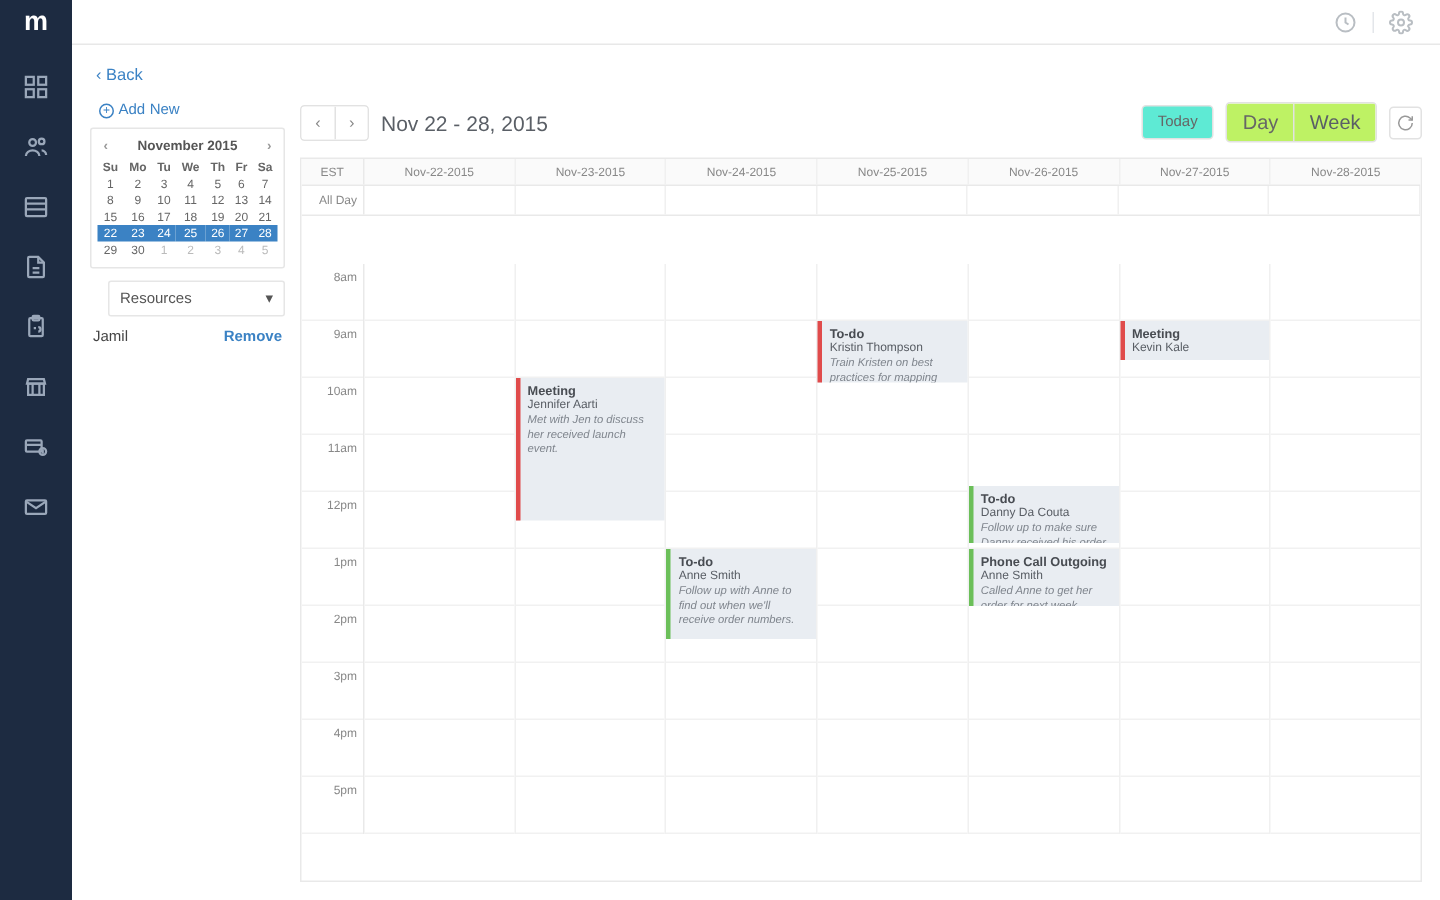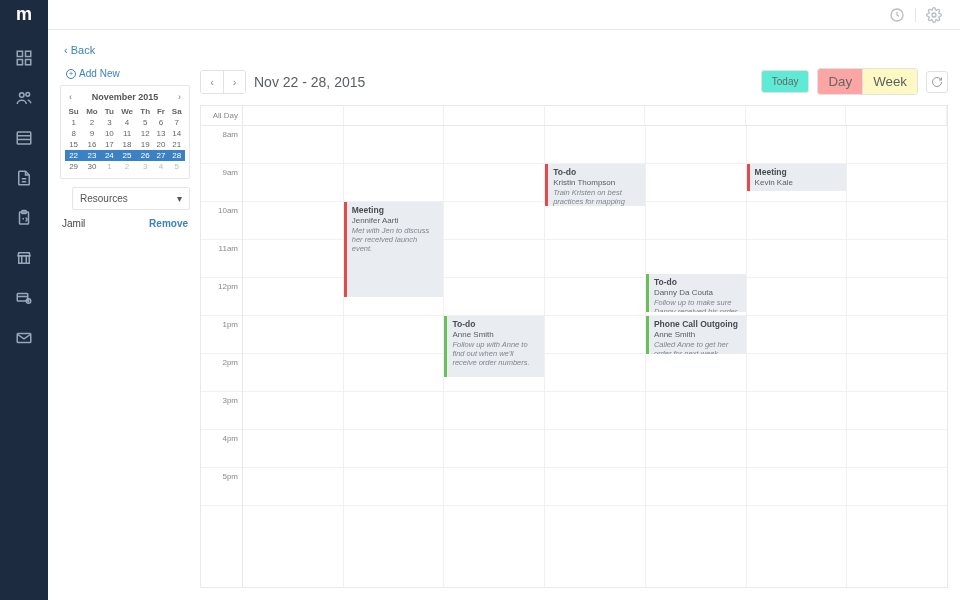--- a/index.html
+++ b/index.html
@@ -46,37 +46,37 @@
 
 
 .cal { flex: 1; display: flex; flex-direction: column; min-width: 0; }
 .cal-toolbar { display: flex; align-items: center; gap: 8px; padding: 4px 0 10px; }
 .nav-arrows { display: flex; border: 1px solid #e2e2e2; border-radius: 3px; overflow: hidden; }
 .nav-arrows button { width: 22px; height: 22px; background: #fff; border: none; color: #888; font-size: 11px; cursor: pointer; }
 .nav-arrows button + button { border-left: 1px solid #e2e2e2; }
 .cal-title { font-size: 14px; color: #5a5f66; font-weight: 400; }
 .cal-toolbar .spacer { flex: 1; }
 .seg { display: flex; border: 1px solid #e2e2e2; border-radius: 3px; overflow: hidden; font-size: 10px; }
-.seg button { background: #fca5a5; border: none; padding: 5px 10px; color: #666; cursor: pointer; }
-.seg button.active { background: #fef9c3; color: #5a5f66; }
+.seg button { background: #bef264; border: none; padding: 5px 10px; color: #666; cursor: pointer; }
+.seg button.active { background: #bef264; color: #5a5f66; }
 .seg button + button { border-left: 1px solid #e2e2e2; }
 .today-btn { border: 1px solid #e2e2e2; border-radius: 3px; background: #5eead4; padding: 5px 10px; font-size: 10px; color: #666; cursor:pointer; }
 .refresh { width:22px; height:22px; border:1px solid #e2e2e2; border-radius:3px; display:flex; align-items:center; justify-content:center; color:#999; font-size:11px; cursor:pointer;}
 
 .grid { flex: 1; border: 1px solid #e9e9e9; display: flex; flex-direction: column; font-size: 9px; color: #888; overflow: hidden; }
 .grid-header { display: flex; border-bottom: 1px solid #e9e9e9; background: #fafafa; }
 .grid-header .tzcol { width: 42px; text-align: center; padding: 4px 0; border-right: 1px solid #e9e9e9; font-size:8px; }
 .grid-header .daycol { flex: 1; text-align: center; padding: 4px 0; border-right: 1px solid #f0f0f0; font-size:8px; }
 .grid-header .daycol:last-child { border-right: none; }
 
 .allday-row { display: flex; border-bottom: 1px solid #e9e9e9; }
 .allday-row .tzcol { width: 42px; text-align: right; padding: 5px 4px 5px 0; font-size: 8px; border-right: 1px solid #e9e9e9; }
 .allday-row .dayslot { flex: 1; border-right: 1px solid #f0f0f0; }
 
-.grid-body { flex: 1; display: flex; overflow: hidden; }
+.grid-body { flex: 1; display: flex; overflow: hidden; align-items: center; }
 .timecol { width: 42px; border-right: 1px solid #e9e9e9; }
 .timecol .hour { height: 38px; text-align: right; padding: 4px 4px 0 0; font-size: 8px; border-bottom: 1px solid #f1f1f1; }
 .days { flex: 1; display: flex; position: relative; }
 .daycol-body { flex: 1; border-right: 1px solid #f0f0f0; position: relative; }
 .daycol-body:last-child { border-right: none; }
 .daycol-body .hour-line { height: 38px; border-bottom: 1px solid #f1f1f1; }
 
 .event { position: absolute; left: 0; right: 0; background: #e9edf2; border-left: 3px solid #999; padding: 3px 5px; font-size: 8px; line-height: 1.25; overflow: hidden; }
 .event.red { border-left-color: #e04b4b; }
 .event.green { border-left-color: #6bbf59; }
@@ -283,20 +283,30 @@
           </div>
           <div class="refresh">
             <svg width="12" height="12" viewBox="0 0 24 24" fill="none" stroke="currentColor" stroke-width="2">
                 <path d="M21 12a9 9 0 1 1-3-6.7L21 8"></path>
                 <path d="M21 3v5h-5"></path>
               </svg>
           </div>
         </div>
 
         <div class="grid">
+          <div class="grid-header" id="grid-header">
+              <div class="tzcol">EST</div>
+              <div class="daycol">Nov-22-2015</div>
+              <div class="daycol">Nov-23-2015</div>
+              <div class="daycol">Nov-24-2015</div>
+              <div class="daycol">Nov-25-2015</div>
+              <div class="daycol">Nov-26-2015</div>
+              <div class="daycol">Nov-27-2015</div>
+              <div class="daycol">Nov-28-2015</div>
+            </div>
           <div class="allday-row" id="allday-row">
               <div class="tzcol">All Day</div>
               <div class="dayslot"></div>
               <div class="dayslot"></div>
               <div class="dayslot"></div>
               <div class="dayslot"></div>
               <div class="dayslot"></div>
               <div class="dayslot"></div>
               <div class="dayslot"></div>
             </div>

